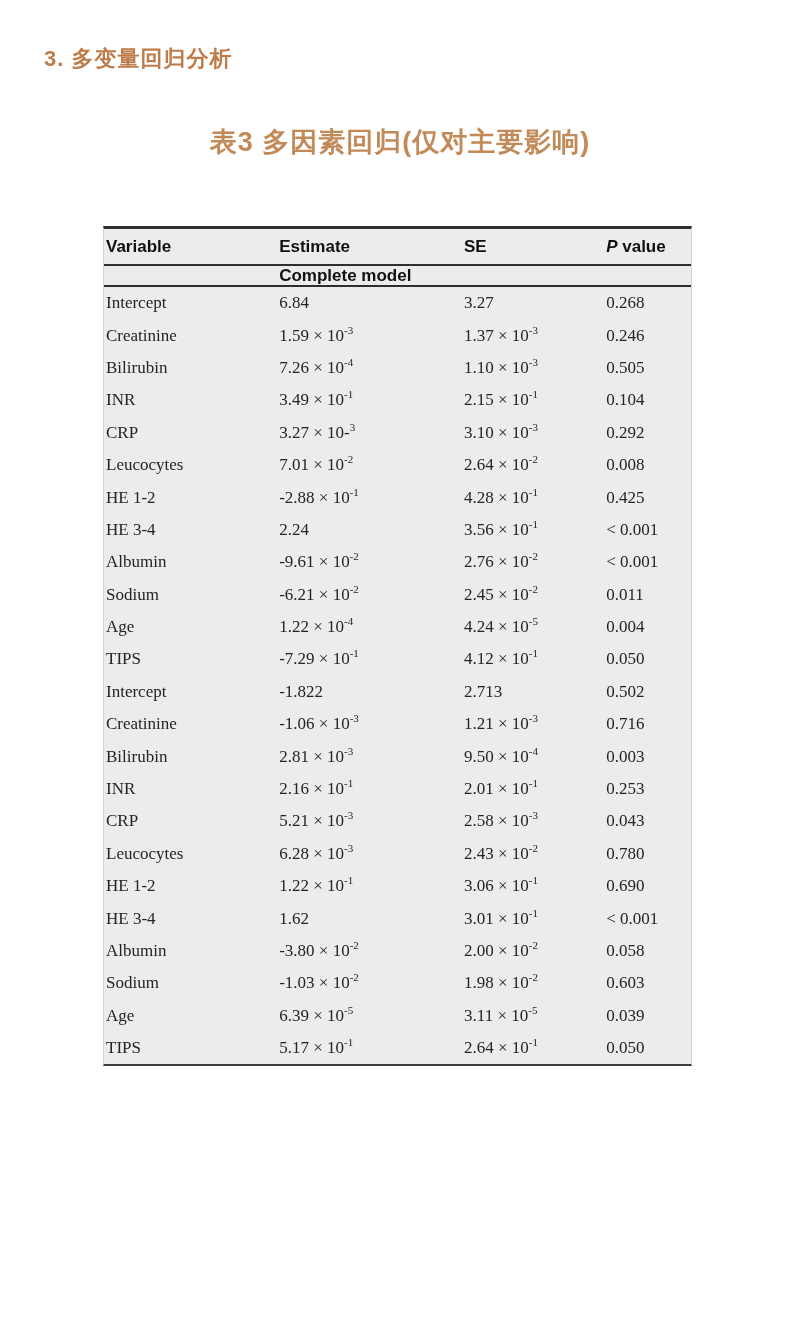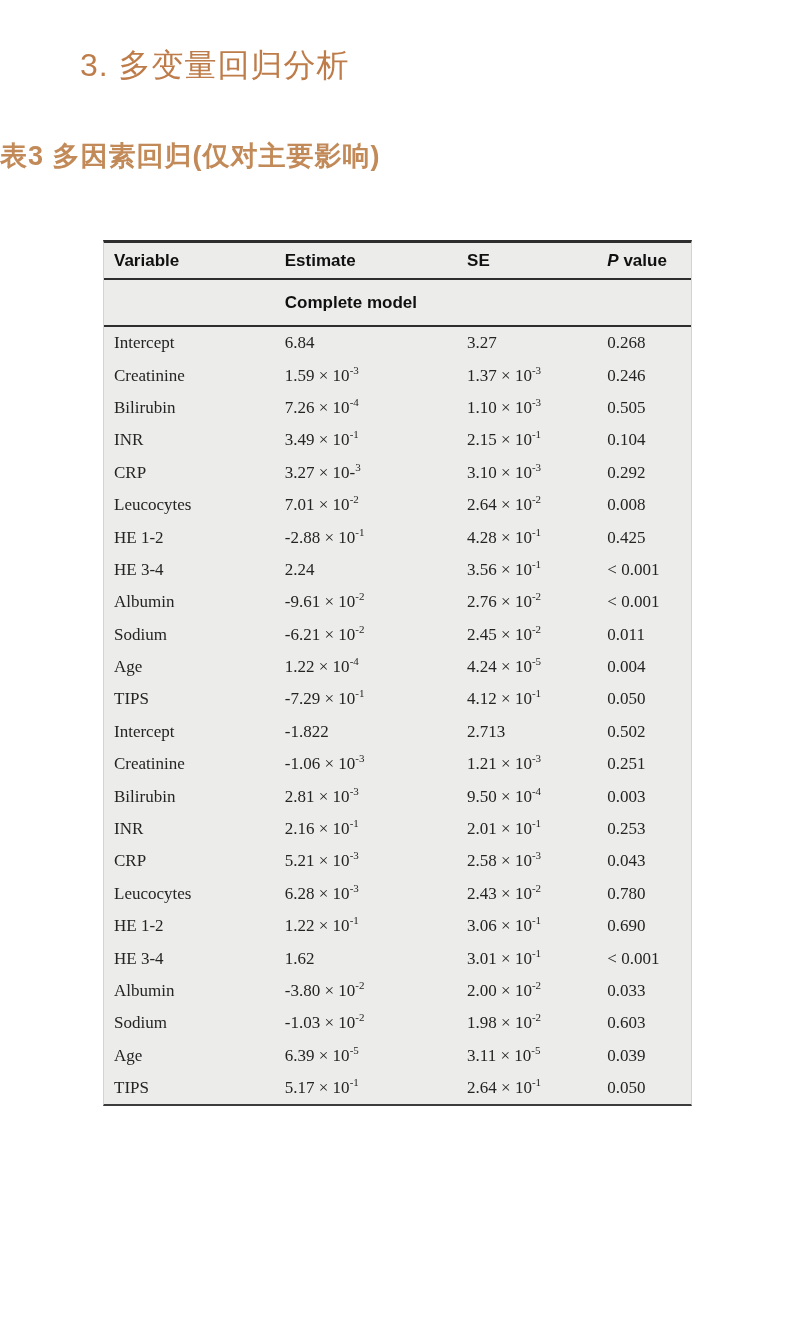--- a/index.html
+++ b/index.html
@@ -8,57 +8,57 @@
     --table-bg:#ececea;
     --rule:#2e2e2e;
   }
   *{box-sizing:border-box;}
   html,body{margin:0;padding:0;}
   body{
     width:800px;height:1340px;overflow:hidden;background:#ffffff;
     font-family:"Liberation Sans",sans-serif;color:#1c1c1c;
   }
   .heading{
-    margin:44px 60px 0 80px;
-    font-size:32px;font-weight:normal;letter-spacing:1px;
+    margin:44px 60px 0 44px;
+    font-size:22px;font-weight:bold;letter-spacing:1px;
     color:var(--heading-color);
   }
   .para{
     margin:24px 50px 0 60px;
     font-size:31px;line-height:60px;letter-spacing:3px;color:#141414;
   }
   .para-line{display:block;white-space:nowrap;}
   .caption{
-    margin:50px 0 0 0;text-align:left;
+    margin:50px 0 0 0;text-align:center;
     font-size:27px;font-weight:bold;letter-spacing:1px;
     color:var(--caption-color);
   }
   .table-panel{
     margin:66px 108px 0 103px;
     background:var(--table-bg);
     border-top:3px solid var(--rule);
     border-bottom:2px solid #3c3c3c;
     border-left:1px solid #d3d3d1;
     border-right:1px solid #d3d3d1;
   }
   .grid-row{
     display:grid;
     grid-template-columns:29.6% 31.6% 24.3% 14.5%;
     align-items:center;
-    padding-left:10px;
+    padding-left:2px;
   }
   .thead{
     height:37px;
     border-bottom:2px solid var(--rule);
     font-family:"Liberation Sans",sans-serif;
     font-weight:bold;font-size:17px;color:#101010;
   }
   .p-italic{font-style:italic;}
   .subhead{
-    height:47px;
+    height:21px;
     border-bottom:2px solid var(--rule);
     font-family:"Liberation Sans",sans-serif;
     font-weight:bold;font-size:17px;color:#101010;
   }
   .trow{
     height:32.4px;
     font-family:"Liberation Serif",serif;
     font-size:17px;color:#242424;
   }
   .cell{white-space:nowrap;overflow:visible;}
@@ -163,21 +163,21 @@
       <div class="grid-row trow">
         <div class="cell">Intercept</div>
         <div class="cell">-1.822</div>
         <div class="cell">2.713</div>
         <div class="cell">0.502</div>
       </div>
       <div class="grid-row trow">
         <div class="cell">Creatinine</div>
         <div class="cell">-1.06 × 10<sup>-3</sup></div>
         <div class="cell">1.21 × 10<sup>-3</sup></div>
-        <div class="cell">0.251</div>
+        <div class="cell">0.716</div>
       </div>
       <div class="grid-row trow">
         <div class="cell">Bilirubin</div>
         <div class="cell">2.81 × 10<sup>-3</sup></div>
         <div class="cell">9.50 × 10<sup>-4</sup></div>
         <div class="cell">0.003</div>
       </div>
       <div class="grid-row trow">
         <div class="cell">INR</div>
         <div class="cell">2.16 × 10<sup>-1</sup></div>
@@ -205,21 +205,21 @@
       <div class="grid-row trow">
         <div class="cell">HE 3-4</div>
         <div class="cell">1.62</div>
         <div class="cell">3.01 × 10<sup>-1</sup></div>
         <div class="cell">&lt; 0.001</div>
       </div>
       <div class="grid-row trow">
         <div class="cell">Albumin</div>
         <div class="cell">-3.80 × 10<sup>-2</sup></div>
         <div class="cell">2.00 × 10<sup>-2</sup></div>
-        <div class="cell">0.033</div>
+        <div class="cell">0.058</div>
       </div>
       <div class="grid-row trow">
         <div class="cell">Sodium</div>
         <div class="cell">-1.03 × 10<sup>-2</sup></div>
         <div class="cell">1.98 × 10<sup>-2</sup></div>
         <div class="cell">0.603</div>
       </div>
       <div class="grid-row trow">
         <div class="cell">Age</div>
         <div class="cell">6.39 × 10<sup>-5</sup></div>

